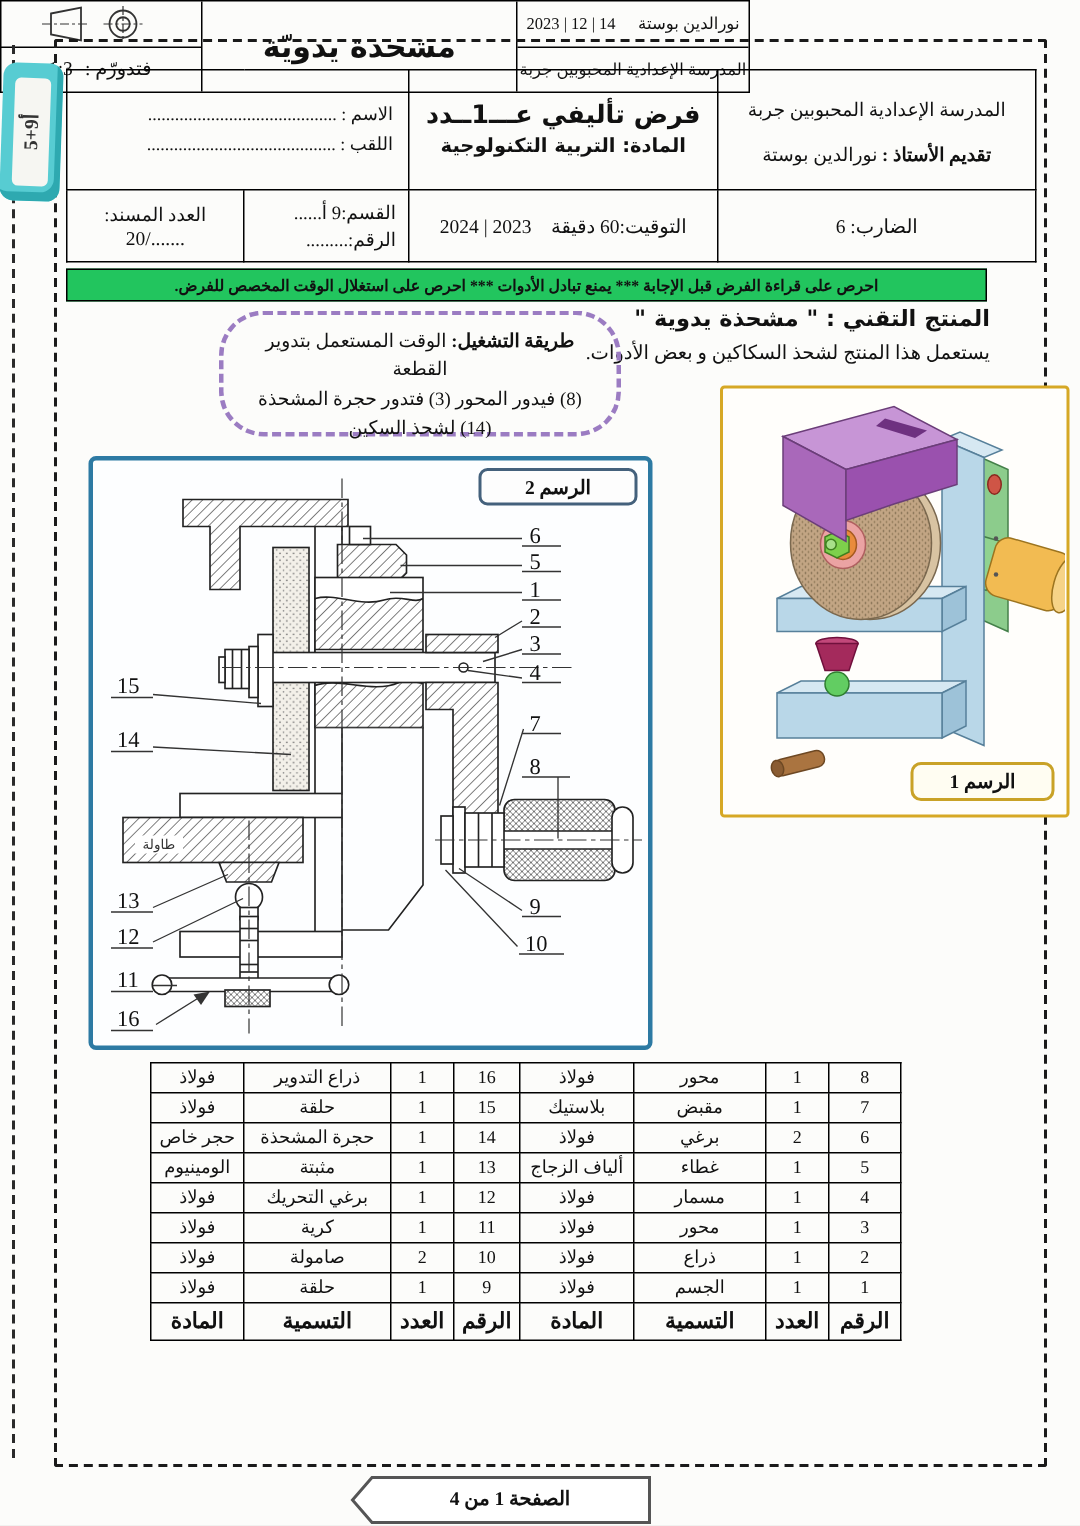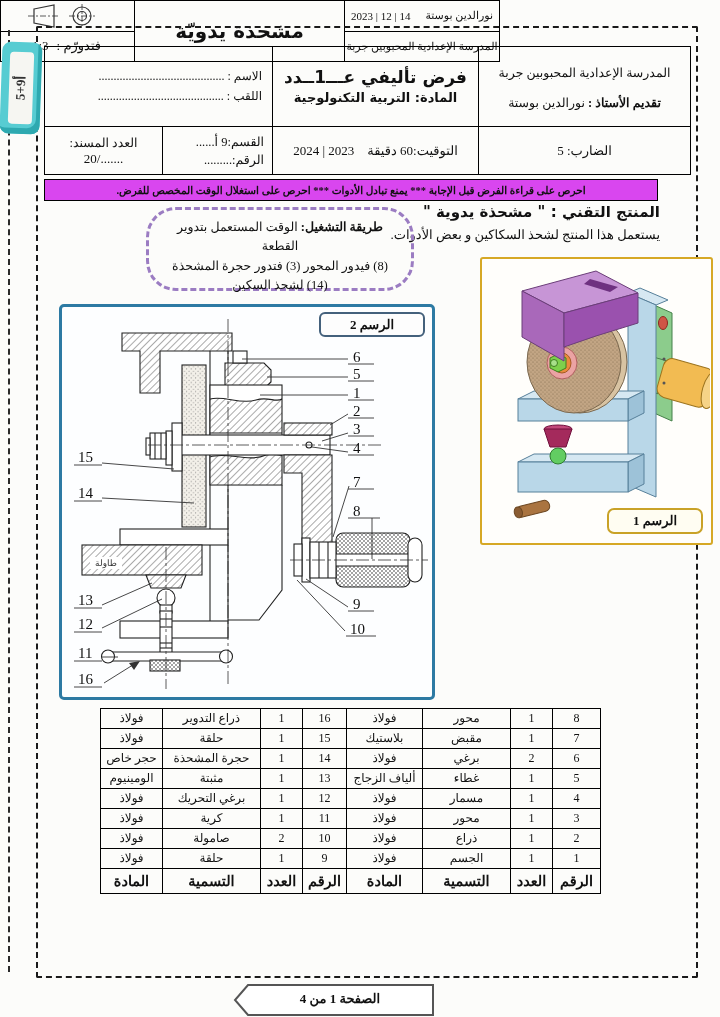--- a/index.html
+++ b/index.html
@@ -20,21 +20,21 @@
   table.hdr{left:44px;top:46px;width:646px;border-collapse:collapse;table-layout:fixed;position:absolute;}
   table.hdr td{border:1.6px solid #000;vertical-align:middle;text-align:center;padding:2px 4px;}
   .hdr .school-line{font-size:12.5px;margin:4px 0;}
   .hdr .teacher-line{font-size:12.5px;margin:14px 0 2px;}
   .hdr .exam-title{font-size:17px;font-weight:bold;margin:2px 0;}
   .hdr .subject{font-size:13px;font-weight:bold;margin:3px 0;}
   .hdr .fill-line{font-size:12px;text-align:right;margin:5px 6px;}
   .hdr .small2{font-size:12.5px;text-align:right;margin:2px 4px;}
   .hdr .c2{font-size:13px;}
   
-  #notice{left:44px;top:179px;width:612px;height:20px;border:1.6px solid #000;background:#d946ef;
+  #notice{left:44px;top:179px;width:612px;height:20px;border:1.6px solid #000;background:#22c55e;
           display:flex;align-items:center;justify-content:center;font-size:10.5px;font-weight:bold;direction:rtl;}
   
   #prod-title{right:60px;top:203px;width:310px;direction:rtl;text-align:right;font-size:15px;font-weight:bold;}
   #prod-desc{right:60px;top:227px;width:300px;direction:rtl;text-align:right;font-size:13px;}
   #opbox{left:146px;top:207px;width:268px;height:84px;border:3px dashed #9b7cc2;border-radius:30px;
          direction:rtl;text-align:center;font-size:12.5px;line-height:1.55;padding:8px 12px 4px;box-sizing:border-box;}
   
   #fig1{left:432px;top:257px;width:233px;height:288px;border:2.5px solid #d6a825;border-radius:3px;background:#fffefb;box-sizing:border-box;margin-left:48px;}
   #fig1-label{position:absolute;right:8px;bottom:9px;width:92px;height:22px;border:2px solid #c9a227;border-radius:7px;
          background:#fffdf2;display:flex;align-items:center;justify-content:center;font-size:13px;font-weight:bold;}
@@ -93,21 +93,21 @@
       <td>
         <div class="exam-title sans">فرض تأليفي عـــ1ــدد</div>
         <div class="subject sans">المادة: التربية التكنولوجية</div>
       </td>
       <td colspan="2">
         <div class="fill-line">الاسم : ..........................................</div>
         <div class="fill-line">اللقب : ..........................................</div>
       </td>
     </tr>
     <tr style="height:48px">
-      <td class="c2">الضارب: 5</td>
+      <td class="c2">الضارب: 6</td>
       <td class="c2">
         <span>التوقيت:60 دقيقة</span>&nbsp;&nbsp;&nbsp;
         <span class="ltr">2024 | 2023</span>
       </td>
       <td>
         <div class="small2">القسم:9 أ......</div>
         <div class="small2">الرقم:.........</div>
       </td>
       <td>
         <div style="font-size:12.5px">العدد المسند:</div>

